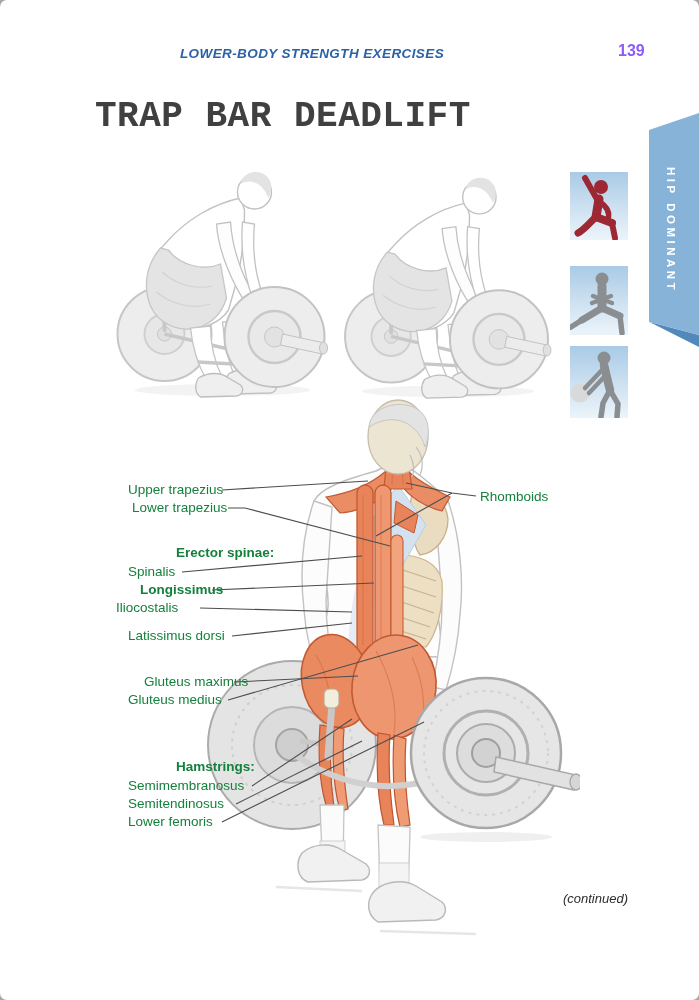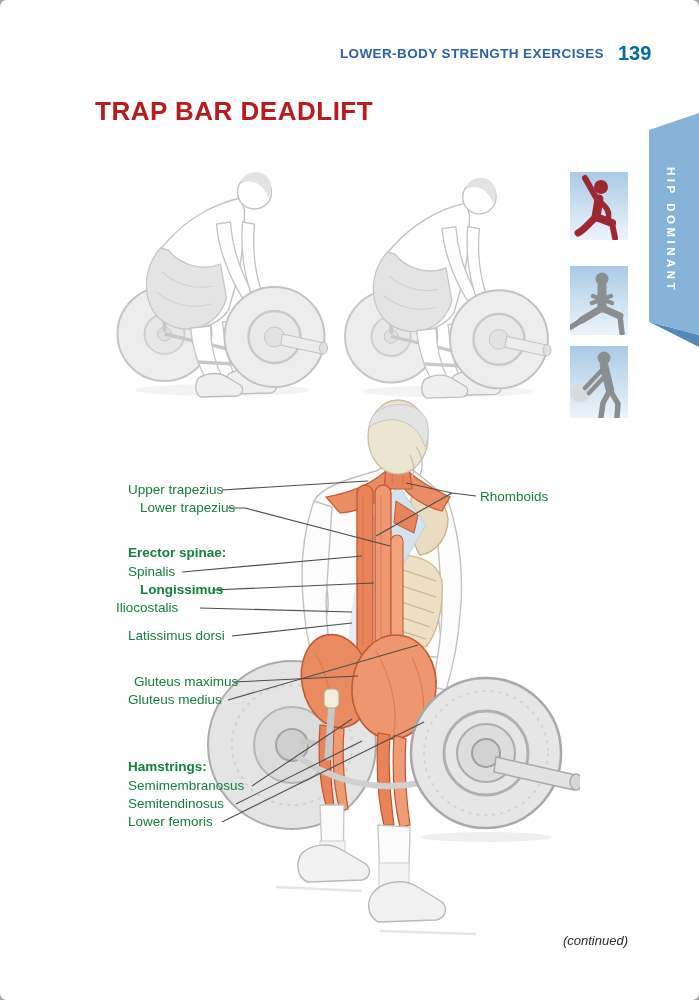--- a/index.html
+++ b/index.html
@@ -1,44 +1,44 @@
 <!DOCTYPE html>
 <html><head>
 <meta charset="utf-8">
 <style>
   html,body{margin:0;padding:0;background:#a8a8a8;}
   .page{position:relative;width:699px;height:1000px;background:#ffffff;border-radius:7px;
         overflow:hidden;font-family:"Liberation Sans",sans-serif;margin:0 auto;}
   
-  .hdr-title{position:absolute;top:46px;left:4px;width:600px;text-align:right;
-             font-size:13.5px;font-weight:bold;letter-spacing:.4px;color:#2b61a6;}
-  .page-num{position:absolute;top:42px;left:618px;font-size:20px;font-weight:bold;color:#0369a1;}
-  
-  .title{position:absolute;top:96px;left:95px;font-size:26px;font-weight:bold;
-         letter-spacing:.5px;color:#b91c1c;}
+  .hdr-title{position:absolute;top:46px;left:12px;width:600px;text-align:center;
+             font-size:13.5px;font-weight:bold;letter-spacing:.4px;color:#2b61a6;font-style:italic;}
+  .page-num{position:absolute;top:42px;left:618px;font-size:16px;font-weight:bold;color:#8b5cf6;}
+  
+  .title{position:absolute;top:96px;left:95px;font-size:36px;font-weight:bold;
+         letter-spacing:.5px;color:#404040;font-family:Liberation Mono, monospace;}
   
   .tab-wrap{position:absolute;top:112px;right:0;width:54px;height:236px;}
   .tab-main{position:absolute;inset:0;background:#87b3d8;
             clip-path:polygon(7.4% 7.6%, 100% .4%, 100% 94.5%, 7.4% 88.9%);
             display:flex;align-items:center;justify-content:center;}
   .tab-fold{position:absolute;inset:0;background:#5289bb;
             clip-path:polygon(7.4% 88.9%, 100% 94.5%, 100% 99.6%);}
   .tab-text{writing-mode:vertical-rl;color:#fff;font-weight:bold;font-size:11.5px;
             letter-spacing:3.5px;white-space:nowrap;margin-right:2px;}
   
   .sport{position:absolute;left:570px;width:58px;background:linear-gradient(180deg,#a9cae6 0%,#cfe2f1 55%,#ecf4fa 100%);}
   .sport svg{display:block;width:100%;height:100%;}
   
   .illus{position:absolute;}
   
   .lbl{position:absolute;font-size:13.5px;color:#15803d;white-space:nowrap;line-height:14px;}
-  .lbl-b{font-weight:bold;}
+  .lbl-b{font-weight:bold;margin-left:48px;}
   .leaders{position:absolute;left:0;top:0;pointer-events:none;}
   .leaders path{stroke:#4d4d4d;stroke-width:1.1;fill:none;}
-  .continued{position:absolute;top:933px;left:0;width:628px;text-align:right;
+  .continued{position:absolute;top:891px;left:0;width:628px;text-align:right;
              font-size:13px;font-style:italic;color:#2c2c2c;}
 </style>
 </head>
 <body>
 
 <div class="page">
 
   <div class="hdr-title">LOWER-BODY STRENGTH EXERCISES</div>
   <div class="page-num">139</div>
 
@@ -215,28 +215,28 @@
     <path d="M234,682 L358,676"></path>
     <path d="M228,700 L418,645"></path>
     <path d="M252,786 L352,719"></path>
     <path d="M236,804 L362,741"></path>
     <path d="M222,822 L424,722"></path>
     <path d="M476,496 L452,493 L406,483"></path>
     <path d="M452,493 L376,536"></path>
   </svg>
 
   <div class="lbl" style="left:128px;top:483px;">Upper trapezius</div>
-  <div class="lbl" style="left:140px;top:501px;text-align:right;">Lower trapezius</div>
+  <div class="lbl" style="left:132px;top:501px;text-align:right;">Lower trapezius</div>
   <div class="lbl lbl-b" style="left:128px;top:546px;">Erector spinae:</div>
   <div class="lbl" style="left:128px;top:565px;">Spinalis</div>
   <div class="lbl" style="left:140px;top:583px;font-weight:bold;">Longissimus</div>
   <div class="lbl" style="left:116px;top:601px;">Iliocostalis</div>
   <div class="lbl" style="left:128px;top:629px;">Latissimus dorsi</div>
   <div class="lbl" style="left:480px;top:490px;">Rhomboids</div>
-  <div class="lbl" style="left:134px;top:675px;">Gluteus maximus</div>
+  <div class="lbl" style="left:144px;top:675px;">Gluteus maximus</div>
   <div class="lbl" style="left:128px;top:693px;">Gluteus medius</div>
   <div class="lbl lbl-b" style="left:128px;top:760px;">Hamstrings:</div>
   <div class="lbl" style="left:128px;top:779px;">Semimembranosus</div>
   <div class="lbl" style="left:128px;top:797px;">Semitendinosus</div>
   <div class="lbl" style="left:128px;top:815px;">Lower femoris</div>
 
   <div class="continued">(continued)</div>
 
 </div>
 

